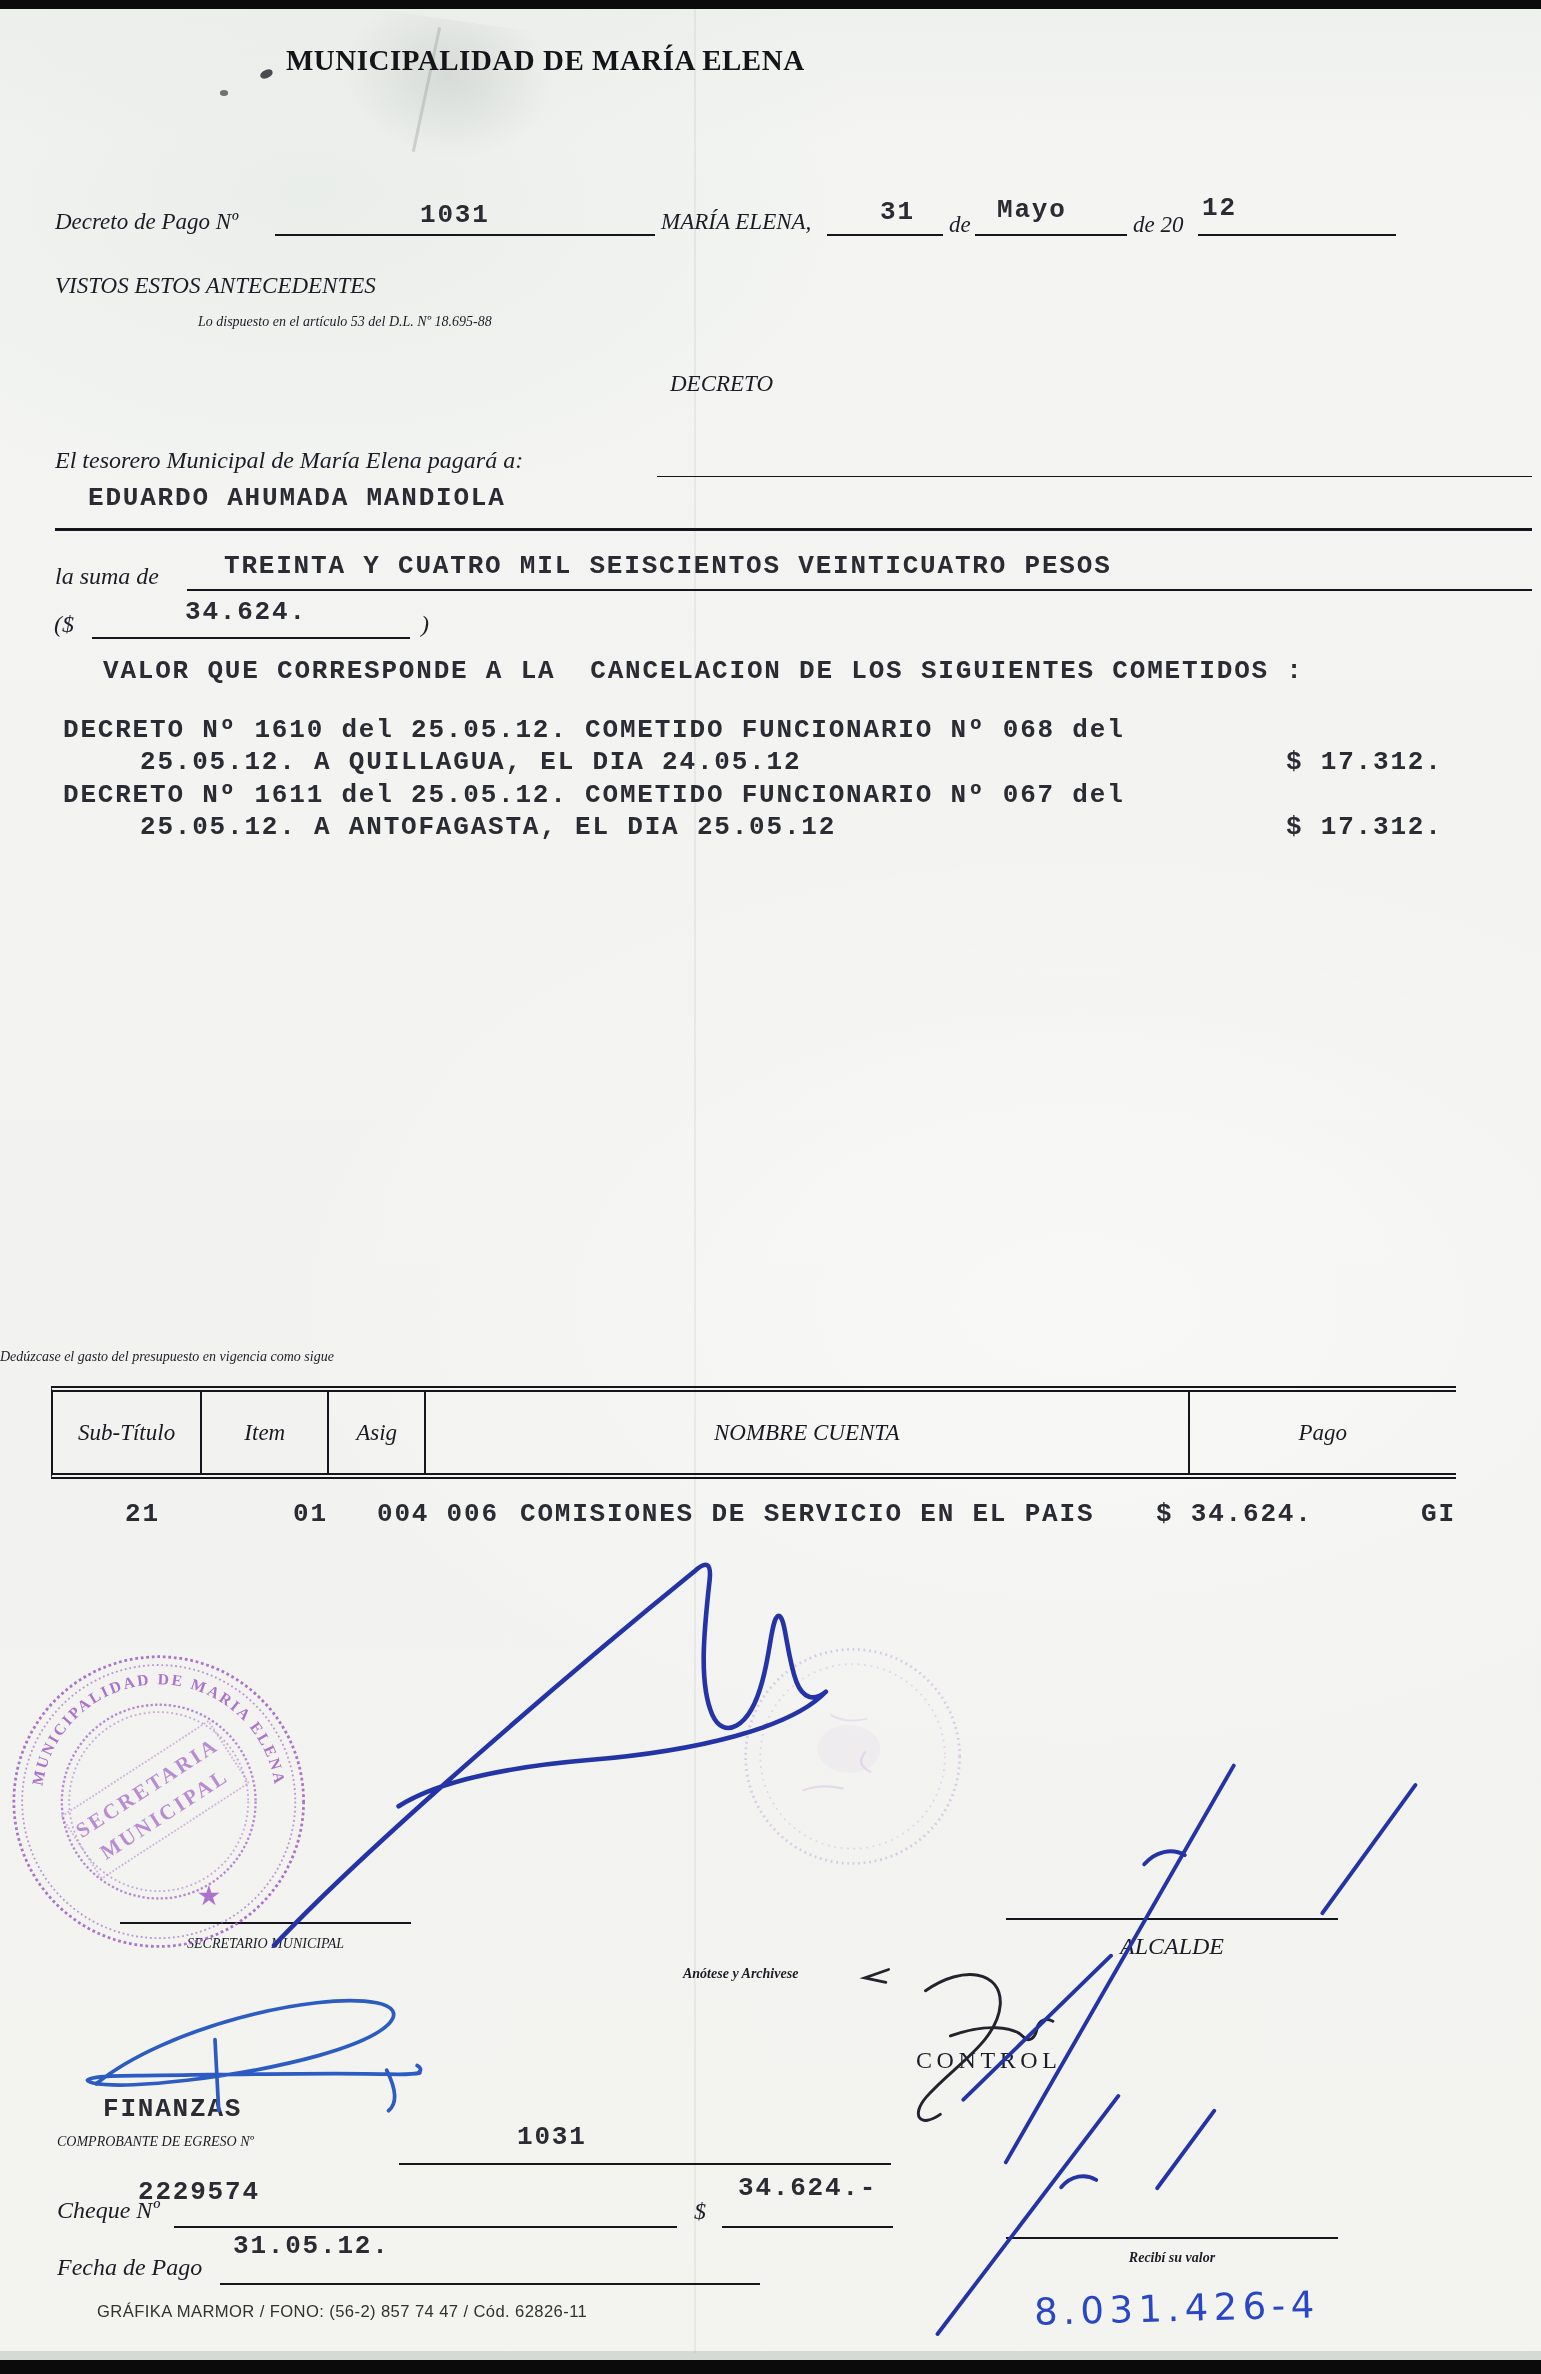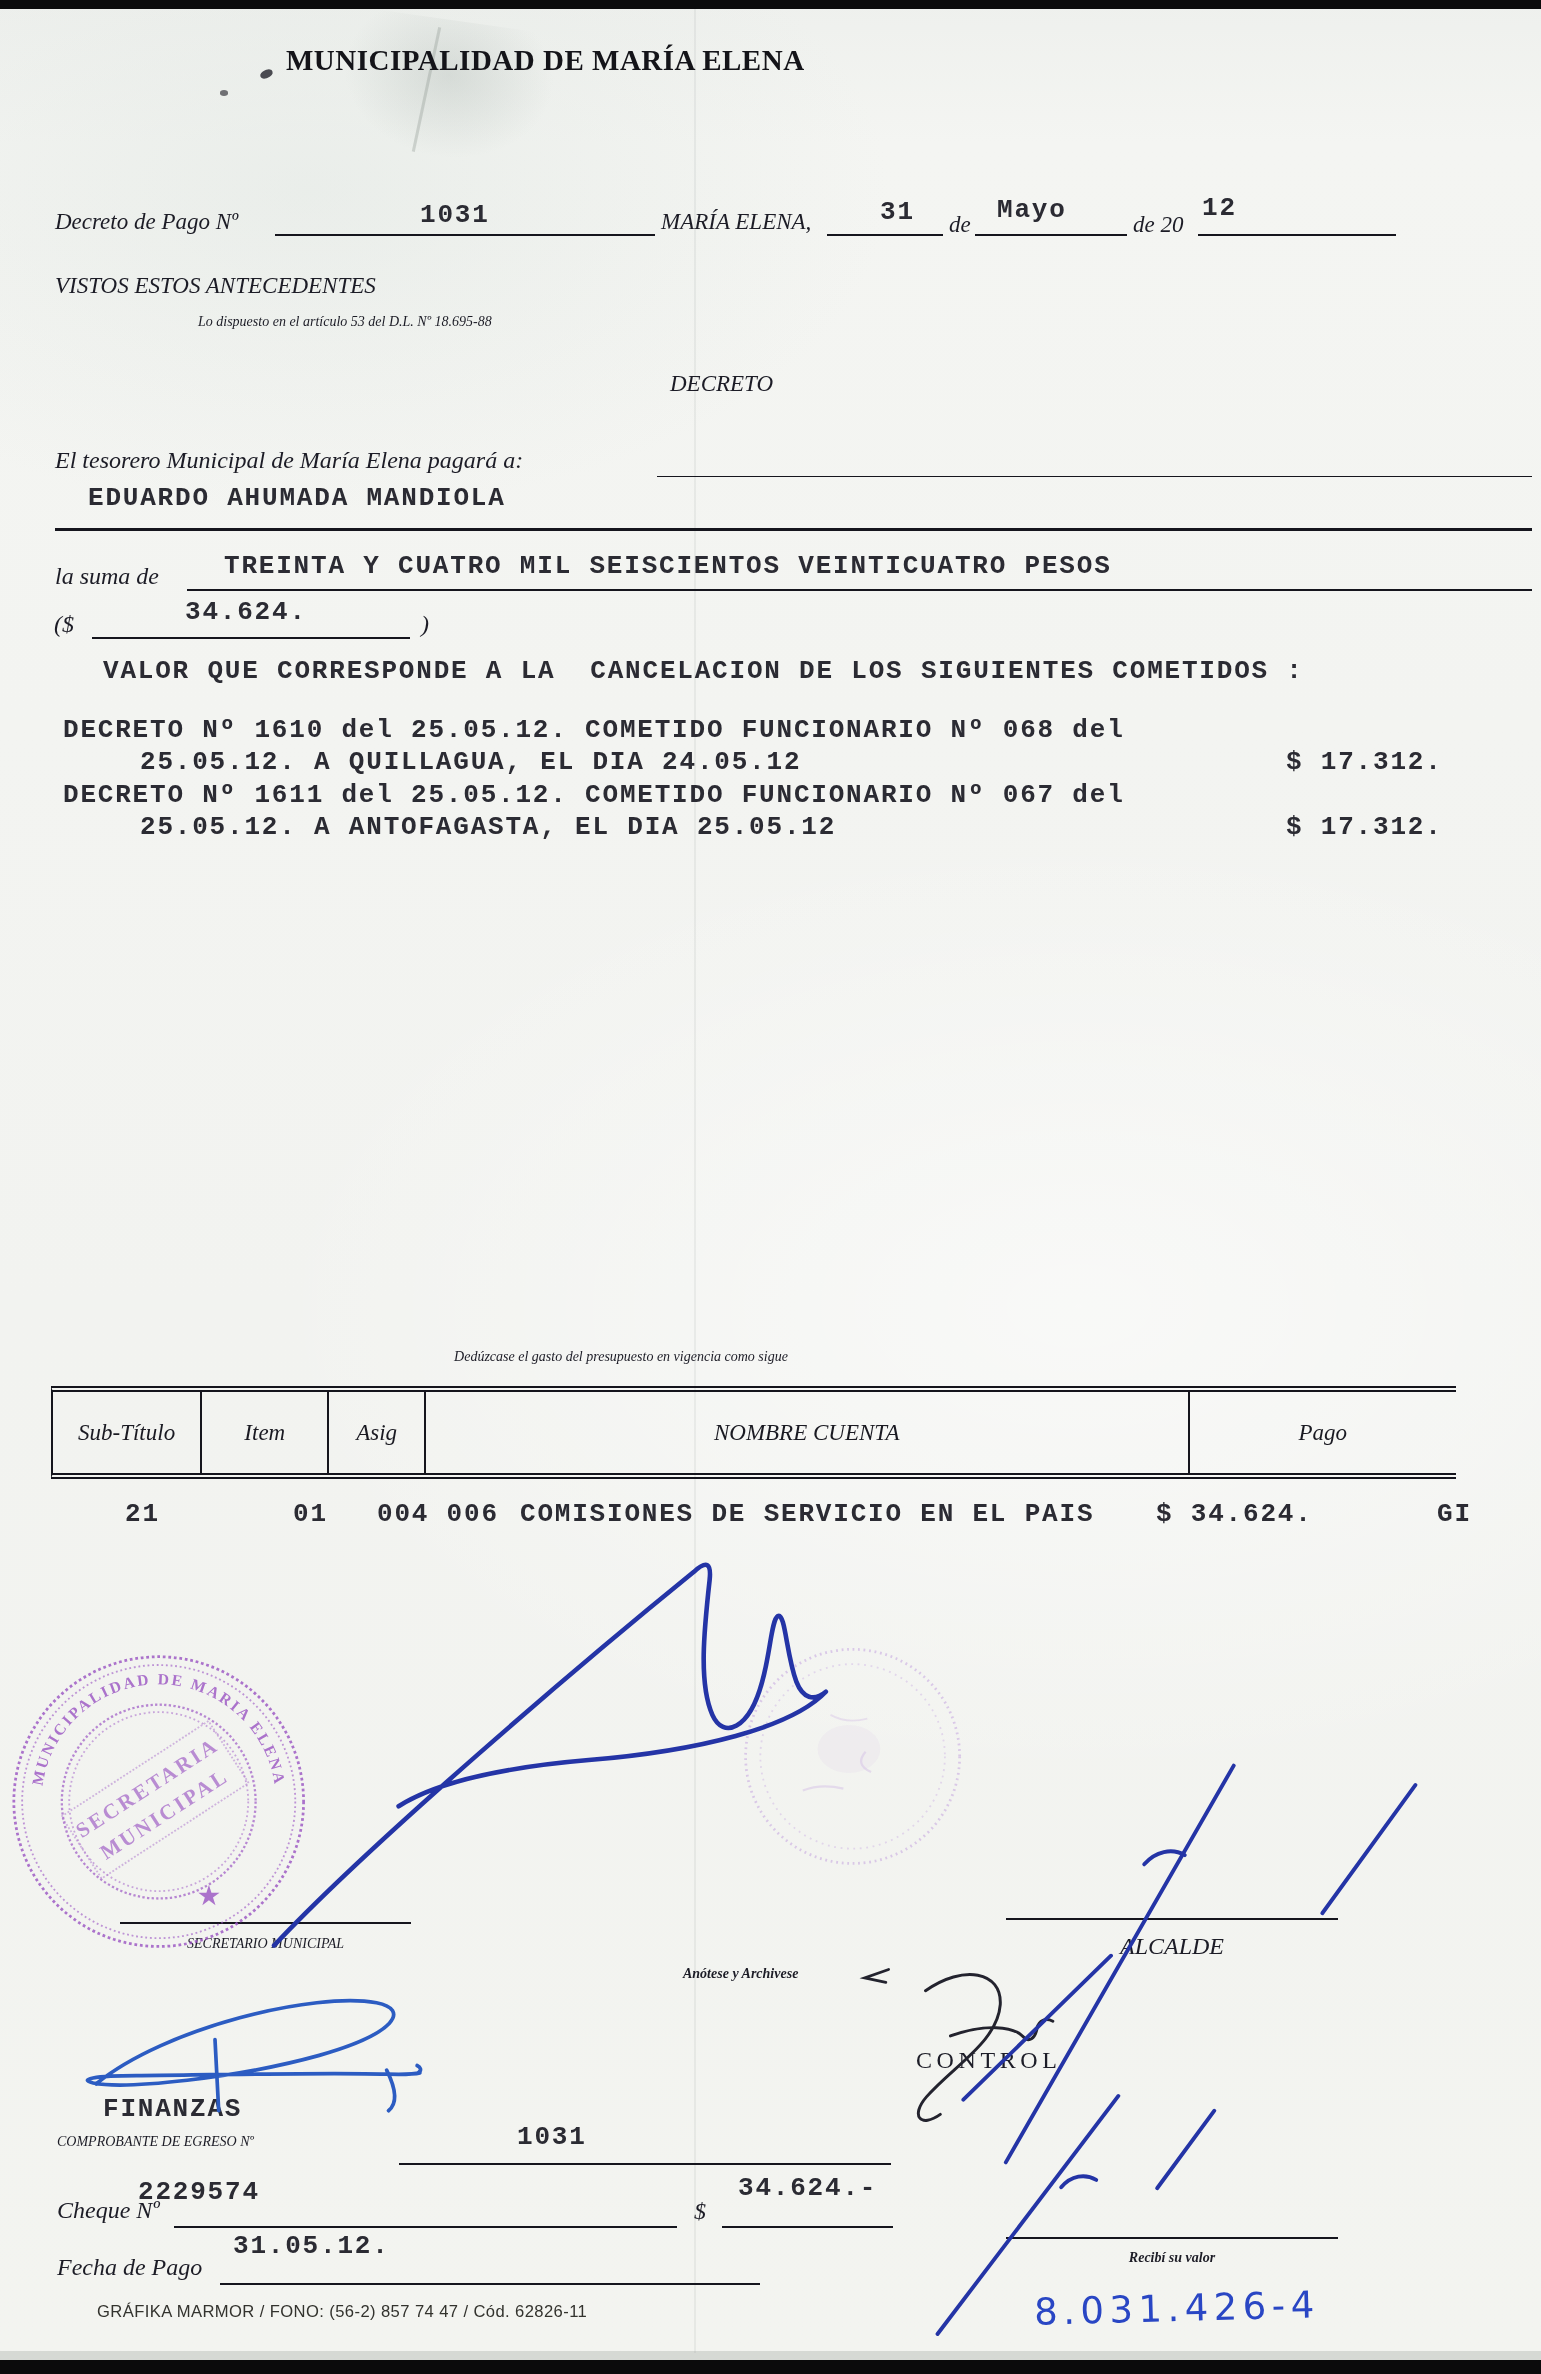--- a/index.html
+++ b/index.html
@@ -115,35 +115,35 @@
   <div class="abs it it-lg" style="left:421px;top:611px;">)</div>
 
   <div class="abs typed" style="left:103px;top:657px;">VALOR QUE CORRESPONDE A LA  CANCELACION DE LOS SIGUIENTES COMETIDOS :</div>
   <div class="abs typed" style="left:63px;top:716px;">DECRETO Nº 1610 del 25.05.12. COMETIDO FUNCIONARIO Nº 068 del</div>
   <div class="abs typed" style="left:140px;top:748px;">25.05.12. A QUILLAGUA, EL DIA 24.05.12</div>
   <div class="abs typed" style="left:1286px;top:748px;">$ 17.312.</div>
   <div class="abs typed" style="left:63px;top:781px;">DECRETO Nº 1611 del 25.05.12. COMETIDO FUNCIONARIO Nº 067 del</div>
   <div class="abs typed" style="left:140px;top:813px;">25.05.12. A ANTOFAGASTA, EL DIA 25.05.12</div>
   <div class="abs typed" style="left:1286px;top:813px;">$ 17.312.</div>
 
-  <div class="abs it it-sm" style="left:0;top:1349px;width:1242px;text-align:center;">Dedúzcase el gasto del presupuesto en vigencia como sigue</div>
+  <div class="abs it it-sm" style="left:0;top:1349px;width:1242px;text-align:left;">Dedúzcase el gasto del presupuesto en vigencia como sigue</div>
   <div class="abs budget-table">
     <div class="tcell" style="width:148px;">Sub-Título</div>
     <div class="tcell" style="width:126px;">Item</div>
     <div class="tcell" style="width:95px;">Asig</div>
     <div class="tcell" style="width:766px;">NOMBRE CUENTA</div>
     <div class="tcell" style="width:268px;border-right:none;">Pago</div>
   </div>
 
   <div class="abs typed" style="left:125px;top:1500px;">21</div>
   <div class="abs typed" style="left:293px;top:1500px;">01</div>
   <div class="abs typed" style="left:377px;top:1500px;">004 006</div>
   <div class="abs typed" style="left:520px;top:1500px;">COMISIONES DE SERVICIO EN EL PAIS</div>
   <div class="abs typed" style="left:1156px;top:1500px;">$ 34.624.</div>
-  <div class="abs typed" style="left:1421px;top:1500px;margin-left:16px;">GI</div>
+  <div class="abs typed" style="left:1421px;top:1500px;">GI</div>
 
   <div class="abs line" style="left:120px;top:1922px;width:291px;"></div>
   <div class="abs it it-sm" style="left:120px;top:1936px;width:291px;text-align:center;">SECRETARIO MUNICIPAL</div>
 
   <div class="abs it it-sm bold" style="left:683px;top:1966px;">Anótese y Archivese</div>
 
   <div class="abs line" style="left:1006px;top:1918px;width:332px;"></div>
   <div class="abs it it-lg" style="left:1006px;top:1933px;width:332px;text-align:center;">ALCALDE</div>
 
   <div class="abs control" style="left:916px;top:2047px;">CONTROL</div>

